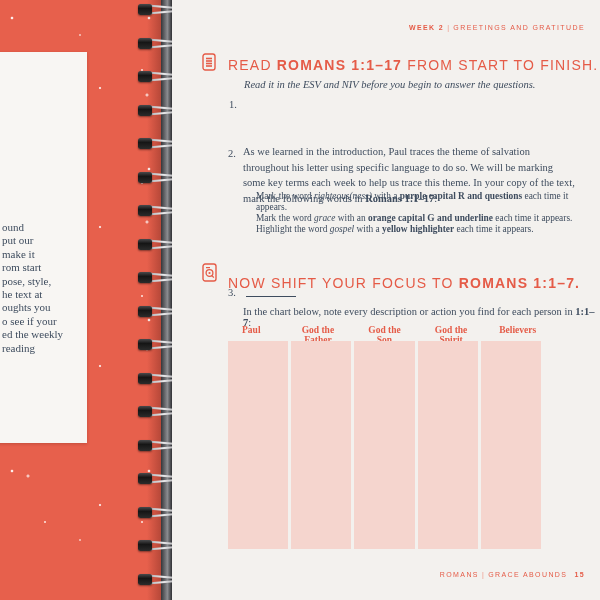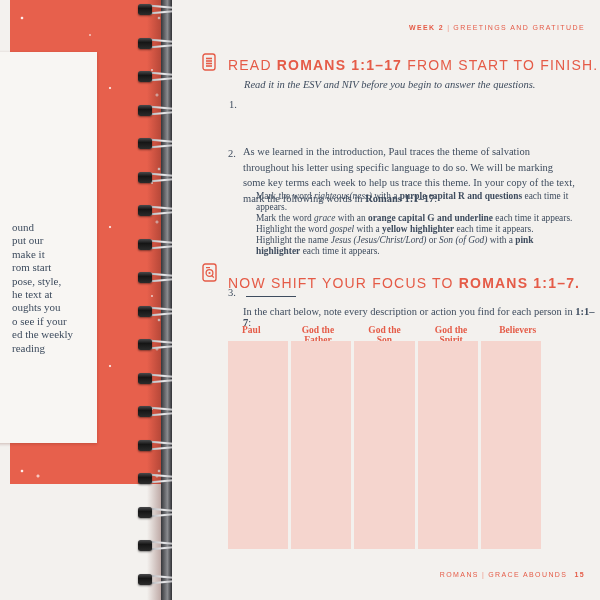--- a/index.html
+++ b/index.html
@@ -1,20 +1,20 @@
 <!DOCTYPE html>
 <html><head>
 <meta charset="utf-8">
 <style>
   html,body{margin:0;padding:0;background:#d9d7d3;}
   .stage{position:relative;width:600px;height:600px;overflow:hidden;
          font-family:"Liberation Serif",serif;background:#F3F1EE;}
 
   
-  .left-page{position:absolute;left:10px;top:0;width:163px;height:484px;background-color:#E7604C;
+  .left-page{position:absolute;left:0;top:0;width:163px;height:600px;background-color:#E7604C;
     background-image:
       radial-gradient(circle at 12px 18px, rgba(255,255,255,.9) 1px, transparent 1.7px),
       radial-gradient(circle at 45px 70px, rgba(255,240,235,.7) .8px, transparent 1.4px),
       radial-gradient(circle at 80px 35px, rgba(255,255,255,.5) .7px, transparent 1.3px),
       radial-gradient(circle at 28px 95px, rgba(255,255,255,.65) 1.1px, transparent 1.9px),
       radial-gradient(circle at 65px 120px, rgba(255,255,255,.4) .6px, transparent 1.2px),
       radial-gradient(circle at 100px 88px, rgba(255,255,255,.75) .9px, transparent 1.6px);
     background-size:137px 151px,97px 113px,83px 101px,119px 127px,73px 89px,149px 139px;}
   .white-card{position:absolute;left:-24px;top:52px;width:111px;height:391px;
     background:#F8F6F3;box-shadow:0 1px 3px rgba(90,20,10,.25);}
@@ -225,21 +225,20 @@
 
   <div class="qnum ink" style="left:229px;top:99px">1.</div>
 
   <div class="qnum ink" style="left:228px;top:148px">2.</div>
   <div class="para ink" style="top:144px"><span>As we learned in the introduction, Paul traces the theme of salvation throughout his letter using specific language to do so. We will be marking some key terms each week to help us trace this theme. In your copy of the text, mark the following words in </span><strong>Romans 1:1–17</strong><span>:</span></div>
 
   <div class="mark-list ink" id="mark-list">
       <div class="mark-item"><span>Mark the word </span><em>righteous(ness)</em><span> with a </span><strong>purple capital R and questions</strong><span> each time it appears.</span></div>
       <div class="mark-item"><span>Mark the word </span><em>grace</em><span> with an </span><strong>orange capital G and underline</strong><span> each time it appears.</span></div>
       <div class="mark-item"><span>Highlight the word </span><em>gospel</em><span> with a </span><strong>yellow highlighter</strong><span> each time it appears.</span></div>
-      <div class="mark-item"><span>Highlight the name </span><em>Jesus (Jesus/Christ/Lord)</em><span> or </span><em>Son (of God)</em><span> with a </span><strong>pink highlighter</strong><span> each time it appears.</span></div>
     </div>
 
   <svg class="sec-icon" style="left:202px;top:263px" width="16" height="19" viewBox="0 0 16 19">
     <rect x="1" y="1" width="13" height="17" rx="2.2" fill="none" stroke="#E55B47" stroke-width="1.4"></rect>
     <line x1="4" y1="4.6" x2="8" y2="4.6" stroke="#E55B47" stroke-width="1.2"></line>
     <circle cx="7.5" cy="10" r="3.4" fill="none" stroke="#E55B47" stroke-width="1.3"></circle>
     <circle cx="7.5" cy="10" r="1.1" fill="#E55B47"></circle>
     <line x1="10" y1="12.6" x2="11.8" y2="14.6" stroke="#E55B47" stroke-width="1.4"></line>
   </svg>
   <div class="sec-head" style="top:275px"><span>NOW SHIFT YOUR FOCUS TO </span><strong>ROMANS 1:1–7.</strong></div>

